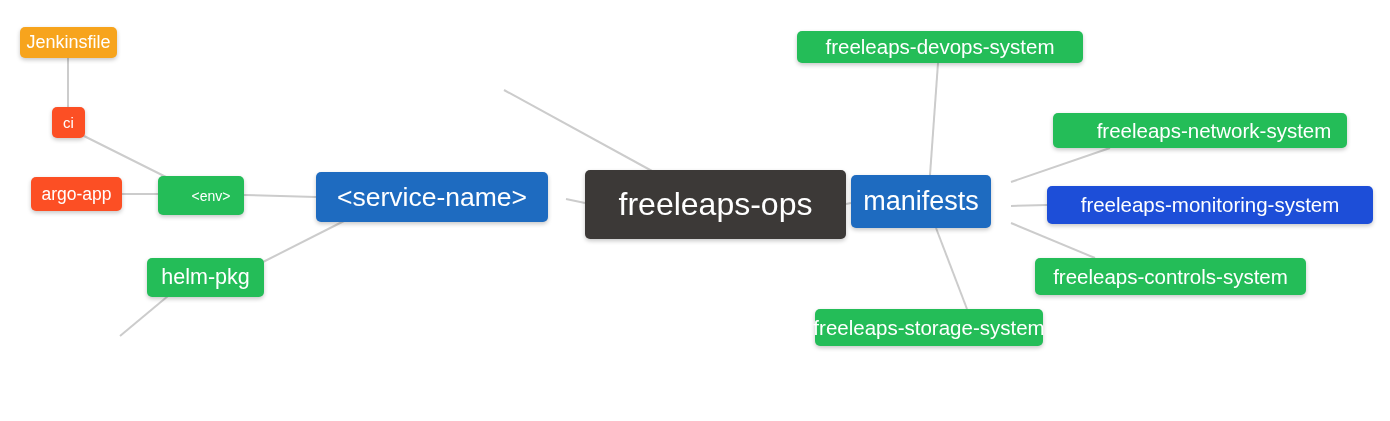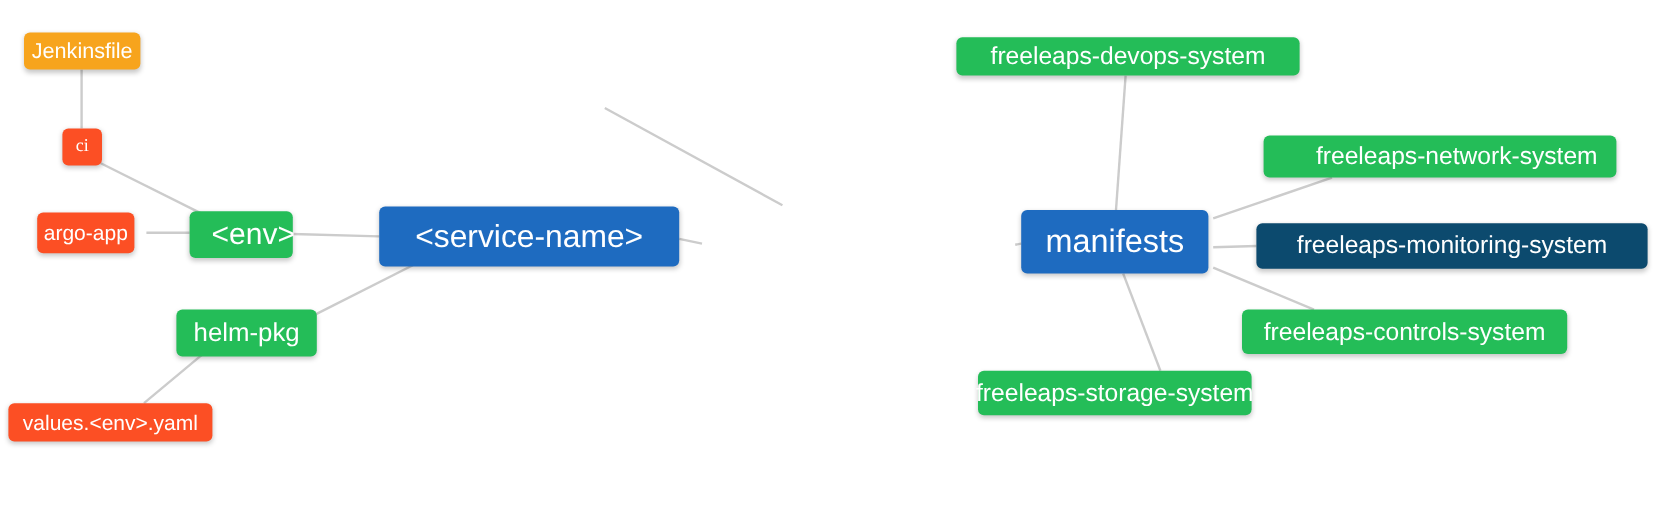--- a/index.html
+++ b/index.html
@@ -56,27 +56,27 @@
       <line x1="504" y1="90" x2="652" y2="171" stroke="#cccccc" stroke-width="2"></line>
       <line x1="566" y1="199" x2="585" y2="203" stroke="#cccccc" stroke-width="2"></line>
       <line x1="846" y1="204" x2="851" y2="203" stroke="#cccccc" stroke-width="2"></line>
       <line x1="930" y1="175" x2="938" y2="63" stroke="#cccccc" stroke-width="2"></line>
       <line x1="1011" y1="182" x2="1110" y2="148" stroke="#cccccc" stroke-width="2"></line>
       <line x1="1011" y1="206" x2="1047" y2="205" stroke="#cccccc" stroke-width="2"></line>
       <line x1="1011" y1="223" x2="1095" y2="258" stroke="#cccccc" stroke-width="2"></line>
       <line x1="936" y1="228" x2="967" y2="309" stroke="#cccccc" stroke-width="2"></line>
     </svg>
   <div class="node-layer">
-      <div class="node" style="left: 316px; top: 172px; width: 250px; height: 50px; font-size: 26.5px; background: rgb(30, 107, 192); text-align: center;">&lt;service-name&gt;</div>
-      <div class="node" style="left: 851px; top: 175px; width: 156px; height: 53px; font-size: 27px; background: rgb(30, 107, 192); text-align: right;">manifests</div>
-      <div class="node" style="left: 158px; top: 176px; width: 86px; height: 39px; font-size: 25px; background: rgb(36, 189, 88); padding-left: 20px;">&lt;env&gt;</div>
+      <div class="node" style="left: 585px; top: 170px; width: 261px; height: 69px; font-size: 32px; background: rgb(60, 57, 55);">freeleaps-ops</div>
+      <div class="node" style="left: 316px; top: 172px; width: 232px; height: 50px; font-size: 26.5px; background: rgb(30, 107, 192); text-align: center;">&lt;service-name&gt;</div>
+      <div class="node" style="left: 851px; top: 175px; width: 140px; height: 53px; font-size: 27px; background: rgb(30, 107, 192); text-align: right;">manifests</div>
+      <div class="node" style="left: 158px; top: 176px; width: 86px; height: 39px; font-size: 14px; background: rgb(36, 189, 88); padding-left: 20px;">&lt;env&gt;</div>
       <div class="node" style="left: 147px; top: 258px; width: 117px; height: 39px; font-size: 21.5px; background: rgb(36, 189, 88);">helm-pkg</div>
       <div class="node" style="left: 797px; top: 31px; width: 286px; height: 32px; font-size: 20.5px; background: rgb(36, 189, 88);">freeleaps-devops-system</div>
       <div class="node" style="left: 1053px; top: 113px; width: 294px; height: 35px; font-size: 20.5px; background: rgb(36, 189, 88); padding-left: 28px;">freeleaps-network-system</div>
-      <div class="node" style="left: 1047px; top: 186px; width: 326px; height: 38px; font-size: 20.5px; background: #0c4a6e;">freeleaps-monitoring-system</div>
+      <div class="node" style="left: 1047px; top: 186px; width: 326px; height: 38px; font-size: 20.5px; background: #1d4ed8;">freeleaps-monitoring-system</div>
       <div class="node" style="left: 1035px; top: 258px; width: 271px; height: 37px; font-size: 20.5px; background: rgb(36, 189, 88);">freeleaps-controls-system</div>
       <div class="node" style="left: 815px; top: 309px; width: 228px; height: 37px; font-size: 20.5px; background: rgb(36, 189, 88);">freeleaps-storage-system</div>
-      <div class="node" style="left: 52px; top: 107px; width: 33px; height: 31px; font-size: 15px; background: rgb(252, 79, 36); font-family: Liberation Serif, serif;">ci</div>
-      <div class="node" style="left: 31px; top: 177px; width: 81px; height: 34px; font-size: 17.5px; background: rgb(252, 79, 36);">argo-app</div>
-      <div class="node" style="left: 7px; top: 336px; width: 170px; height: 32px; font-size: 17.5px; background: rgb(252, 79, 36);">values.&lt;env&gt;.yaml</div>
+      <div class="node" style="left: 52px; top: 107px; width: 33px; height: 31px; font-size: 15px; background: rgb(252, 79, 36);">ci</div>
+      <div class="node" style="left: 31px; top: 177px; width: 91px; height: 34px; font-size: 17.5px; background: rgb(252, 79, 36);">argo-app</div>
       <div class="node" style="left: 20px; top: 27px; width: 97px; height: 31px; font-size: 18px; background: rgb(247, 164, 29);">Jenkinsfile</div>
     </div>
 </div>
 
 </body></html>

